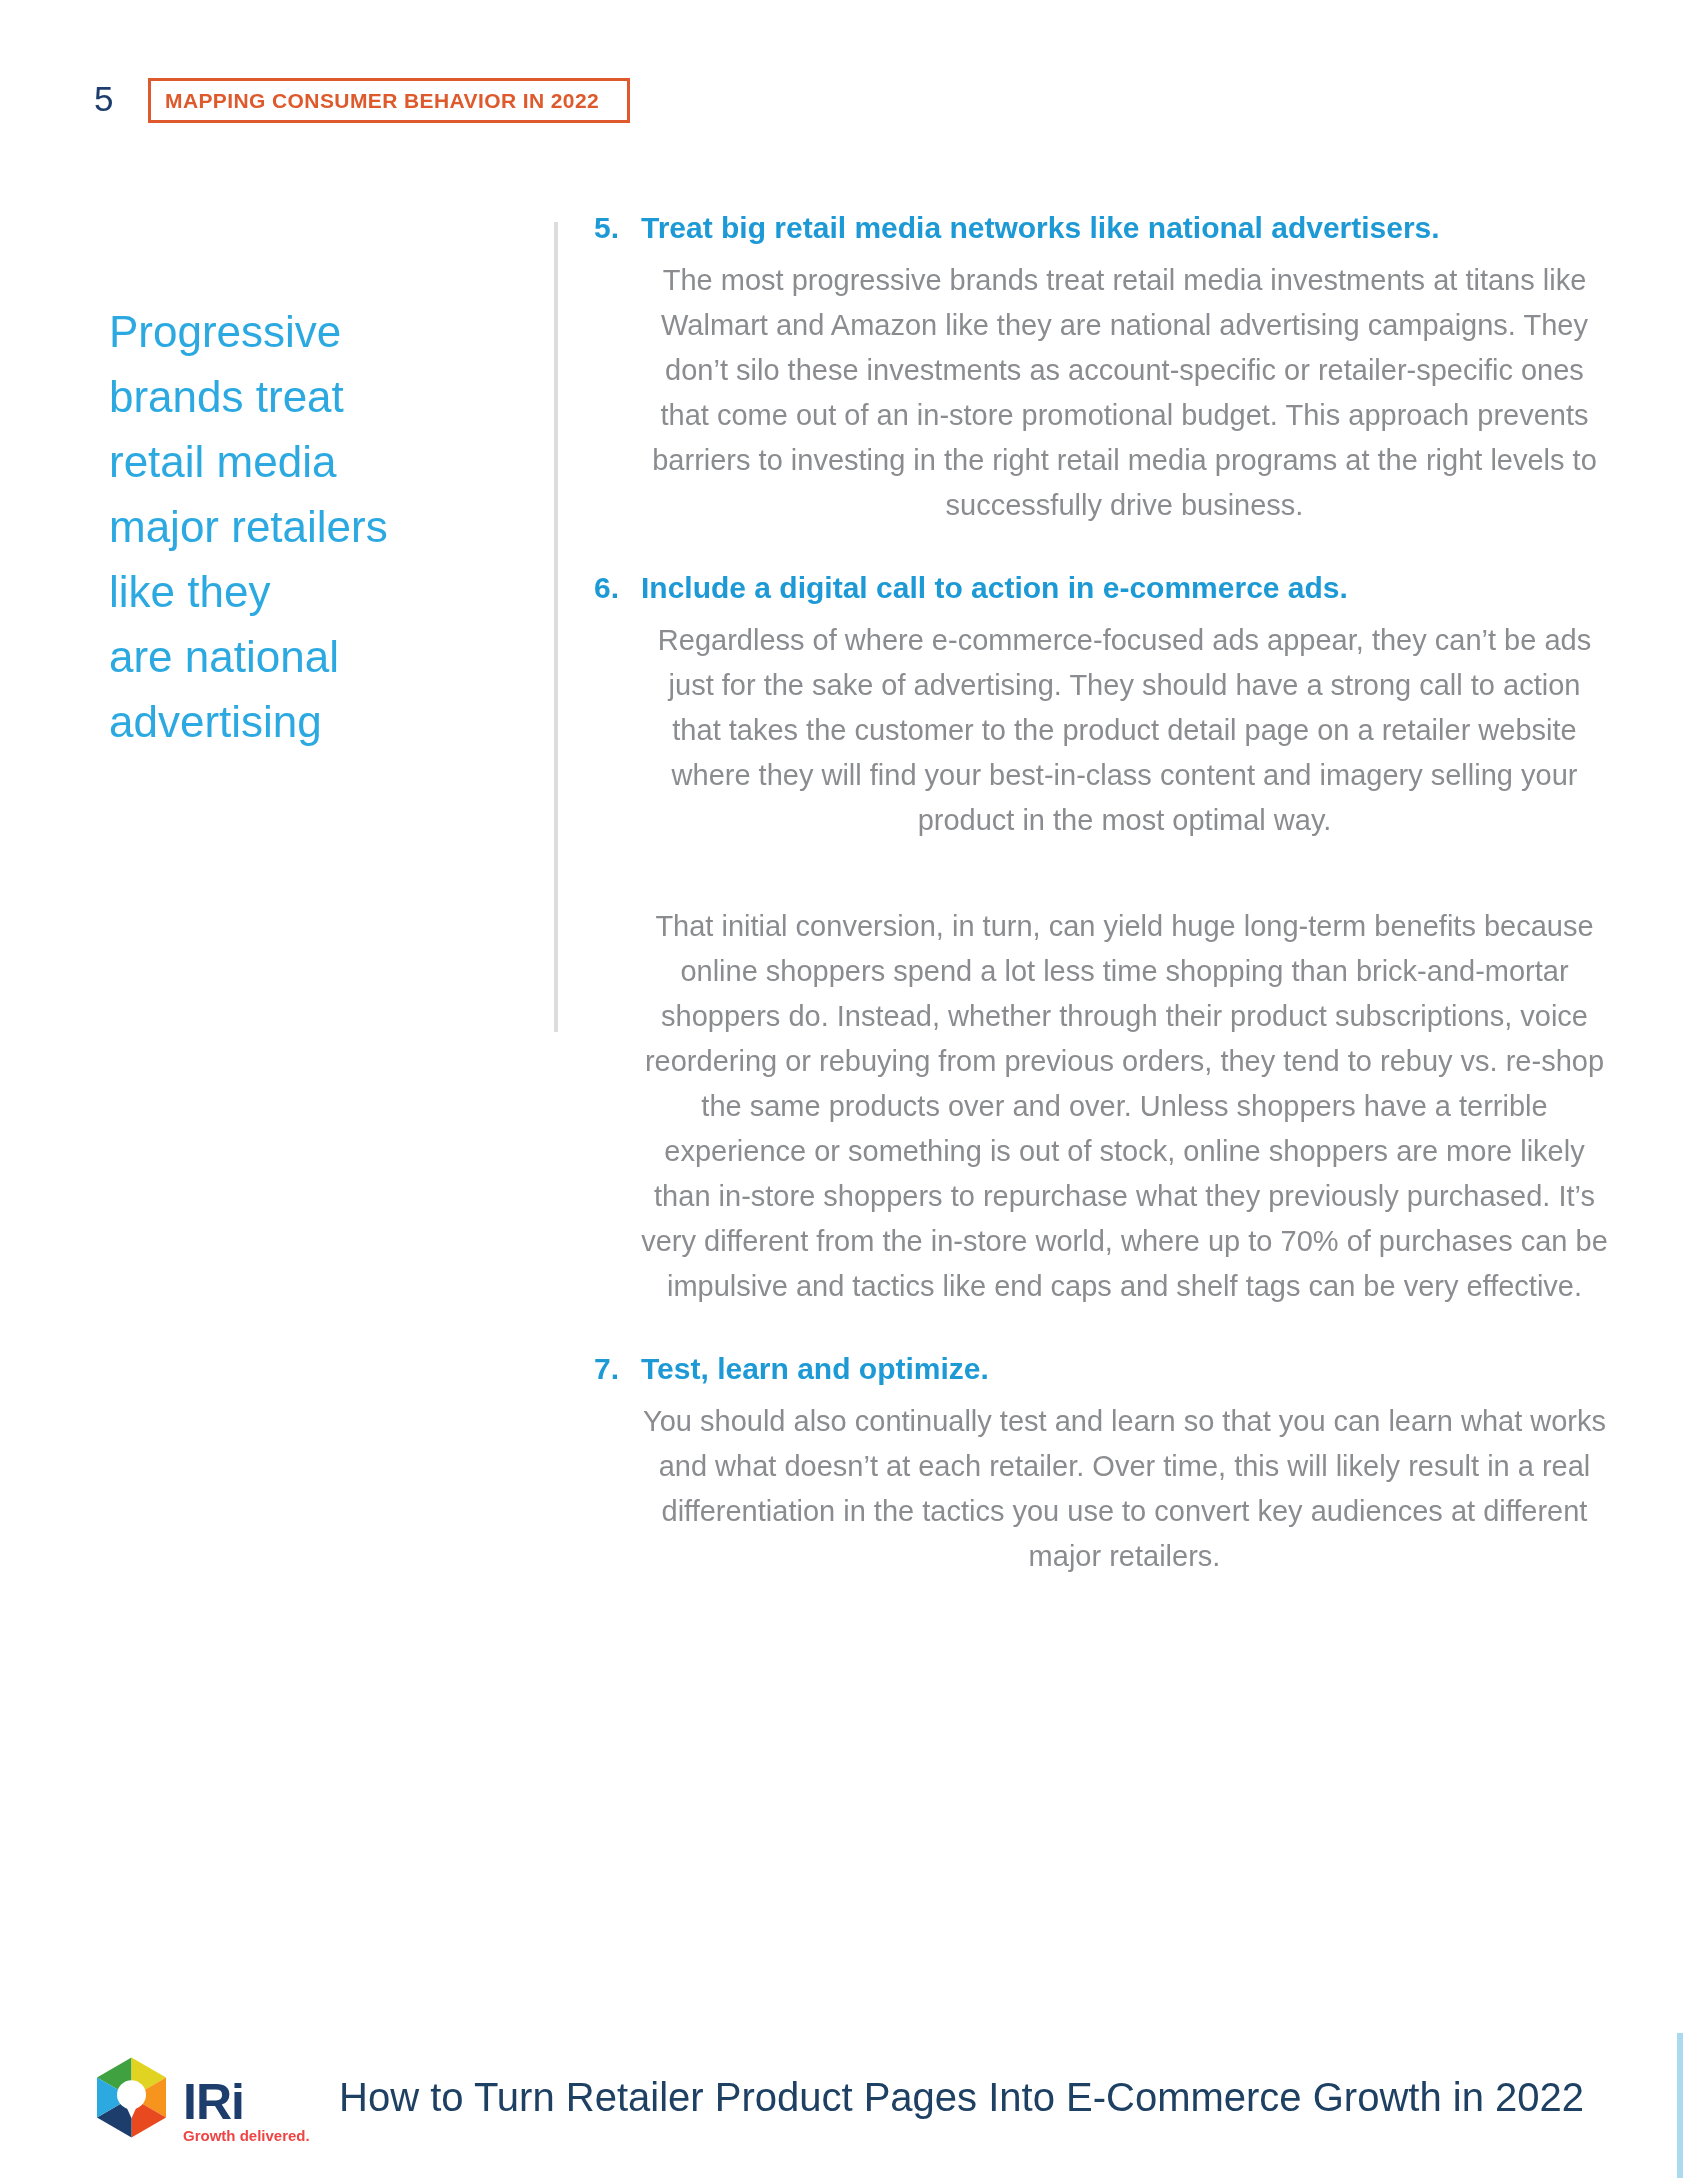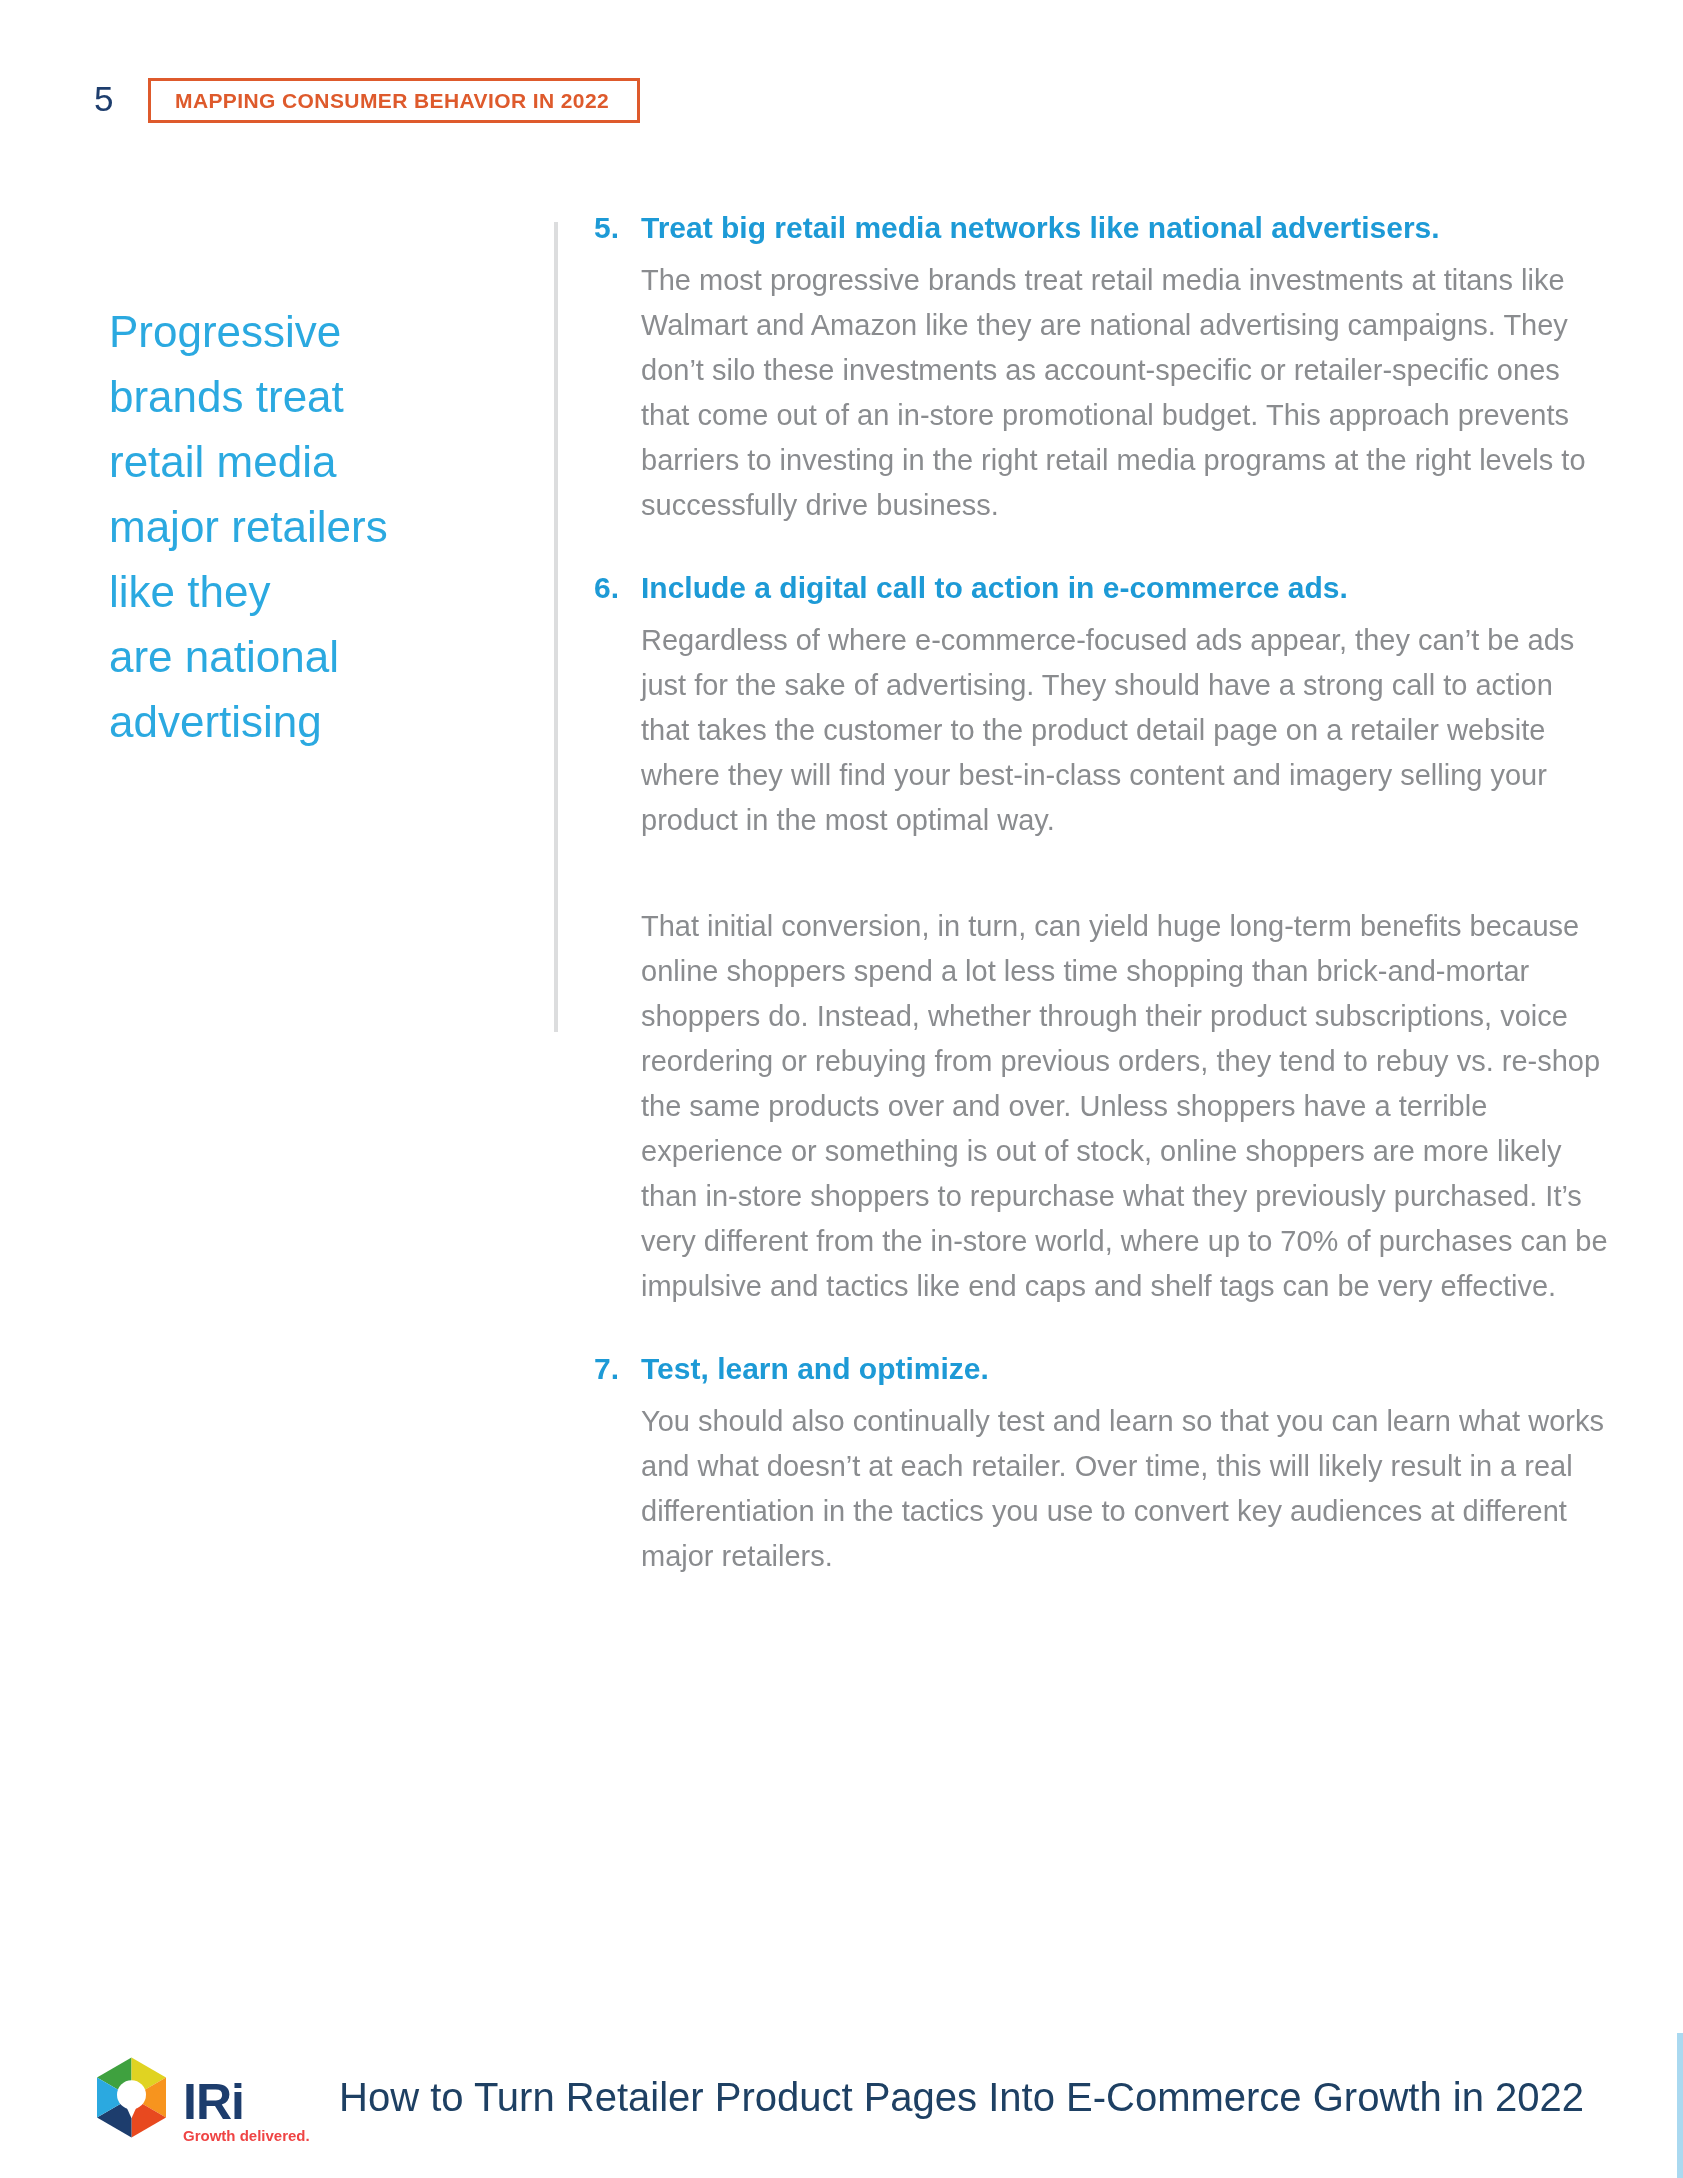--- a/index.html
+++ b/index.html
@@ -13,21 +13,21 @@
 
   
   .page-number {
     position:absolute; left:94px; top:79px;
     font-size:35px; font-weight:500; color:#1d3d6d;
   }
   .header-box {
     position:absolute; left:148px; top:78px; height:45px;
     border:3px solid #de5a2c;
     display:flex; align-items:center;
-    padding:0 28px 0 24px;
+    padding:0 28px 0 14px;
   }
   .header-box span {
     color:#de5a2c; font-weight:bold; font-size:21px; letter-spacing:0.4px;
     white-space:nowrap;
   }
 
   
   .pullquote {
     position:absolute; left:109px; top:299px; width:401px;
     text-align:left;
@@ -53,21 +53,21 @@
     margin-top:40px;
   }
   .section:first-child .section-heading { margin-top:0; }
   .section-heading .num {
     flex:none; width:82px; padding-left:35px;
   }
   .section p {
     margin-left:82px; max-width:1000px;
     color:#8a8c8f;
     font-size:29px; line-height:45px; font-weight:400;
-    margin-top:10px; margin-bottom:30px;
+    margin-top:10px; margin-bottom:30px;text-align:center;
   }
   .section p + p { margin-top:61px; }
 
   
   .logo {
     position:absolute; left:97px; top:2055px;
     display:flex; align-items:flex-start;
   }
   .logo svg { width:69px; height:85px; display:block; }
   .logo-text { margin-left:17px; }

